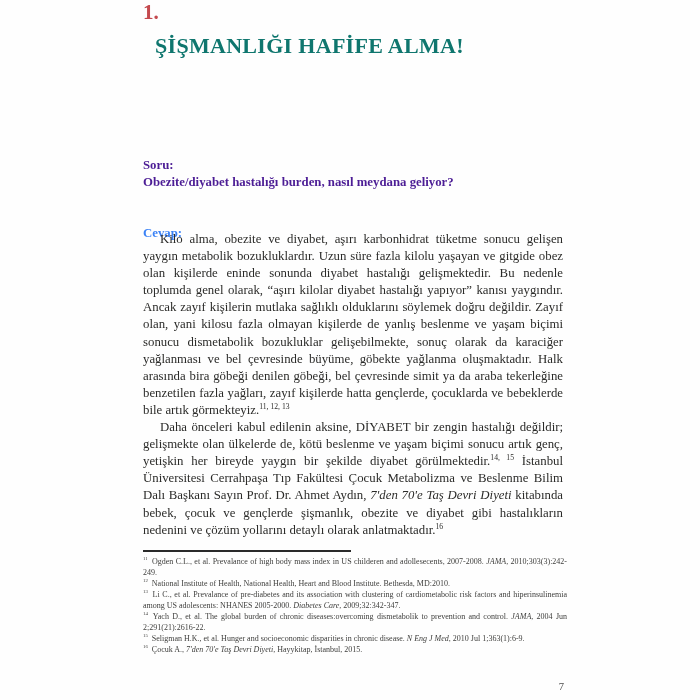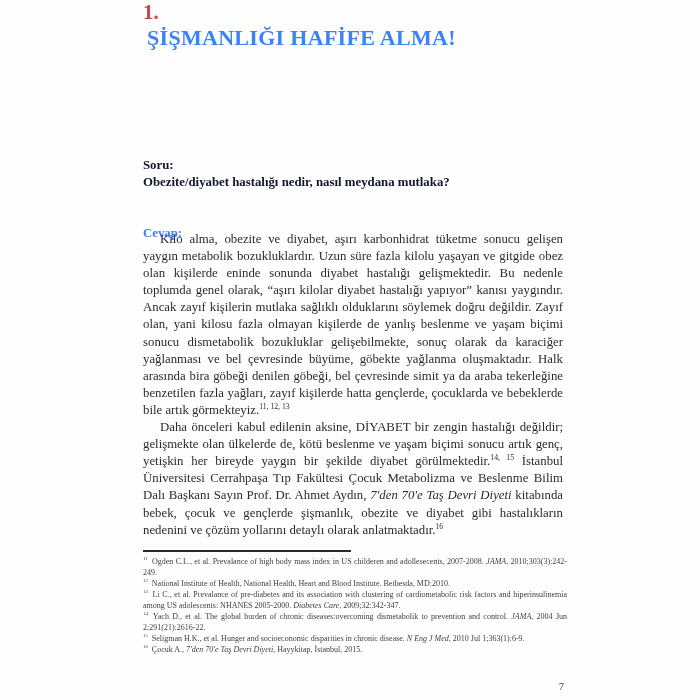--- a/index.html
+++ b/index.html
@@ -6,25 +6,25 @@
   body{
     width:700px;height:700px;background:#ffffff;overflow:hidden;
     font-family:"Liberation Serif","DejaVu Serif",serif;
   }
   .sheet{position:relative;width:700px;height:700px;background:#fefefe;}
   .chapter{position:absolute;left:143px;top:2px;width:430px;}
   .chapter-num{
     color:#c4494e;font-size:21px;font-weight:bold;line-height:20px;margin:0;
   }
   .chapter-title{
-    color:#3b82f6;font-size:22px;font-weight:bold;line-height:24px;margin:4px;
+    color:#0f766e;font-size:22px;font-weight:bold;line-height:24px;margin:12px;
     letter-spacing:0.3px;
   }
   .qa{position:absolute;left:143px;top:157px;width:420px;
-      font-size:12.8px;line-height:17px;color:#0f172a;font-weight:bold;}
+      font-size:12.8px;line-height:17px;color:#4c1d95;font-weight:bold;}
   .qa .q-label{margin:0;}
   .qa .q-text{margin:0;}
   .answer-label{
     position:absolute;left:143px;top:212px;font-size:12.8px;line-height:17px;
     color:#3b82f6;font-weight:bold;
   }
   .body-text{
     position:absolute;left:143px;top:231px;width:420px;
     font-size:12.8px;line-height:17.1px;color:#2b2b29;text-align:justify;
   }
@@ -51,21 +51,21 @@
 
 <div class="sheet">
 
   <div class="chapter">
     <p class="chapter-num">1.</p>
     <p class="chapter-title">ŞİŞMANLIĞI HAFİFE ALMA!</p>
   </div>
 
   <div class="qa">
     <p class="q-label">Soru:</p>
-    <p class="q-text">Obezite/diyabet hastalığı nedir, nasıl meydana mutlaka?</p>
+    <p class="q-text">Obezite/diyabet hastalığı burden, nasıl meydana geliyor?</p>
   </div>
 
   <p class="answer-label">Cevap:</p>
 
   <div class="body-text">
       <p class="para"><span>Kilo alma, obezite ve diyabet, aşırı karbonhidrat tüketme sonucu gelişen yaygın metabolik bozukluklardır. Uzun süre fazla kilolu yaşayan ve gitgide obez olan kişilerde eninde sonunda diyabet hastalığı gelişmektedir. Bu nedenle toplumda genel olarak, “aşırı kilolar diyabet hastalığı yapıyor” kanısı yaygındır. Ancak zayıf kişilerin mutlaka sağlıklı olduklarını söylemek doğru değildir. Zayıf olan, yani kilosu fazla olmayan kişilerde de yanlış beslenme ve yaşam biçimi sonucu dismetabolik bozukluklar gelişebilmekte, sonuç olarak da karaciğer yağlanması ve bel çevresinde büyüme, göbekte yağlanma oluşmaktadır. Halk arasında bira göbeği denilen göbeği, bel çevresinde simit ya da araba tekerleğine benzetilen fazla yağları, zayıf kişilerde hatta gençlerde, çocuklarda ve bebeklerde bile artık görmekteyiz.</span><sup>11, 12, 13</sup></p>
       <p class="para"><span>Daha önceleri kabul edilenin aksine, DİYABET bir zengin hastalığı değildir; gelişmekte olan ülkelerde de, kötü beslenme ve yaşam biçimi sonucu artık genç, yetişkin her bireyde yaygın bir şekilde diyabet görülmektedir.</span><sup>14, 15</sup><span> İstanbul Üniversitesi Cerrahpaşa Tıp Fakültesi Çocuk Metabolizma ve Beslenme Bilim Dalı Başkanı Sayın Prof. Dr. Ahmet Aydın, </span><i>7'den 70'e Taş Devri Diyeti</i><span> kitabında bebek, çocuk ve gençlerde şişmanlık, obezite ve diyabet gibi hastalıkların nedenini ve çözüm yollarını detaylı olarak anlatmaktadır.</span><sup>16</sup></p>
     </div>
 
   <div class="fn-sep"></div>

